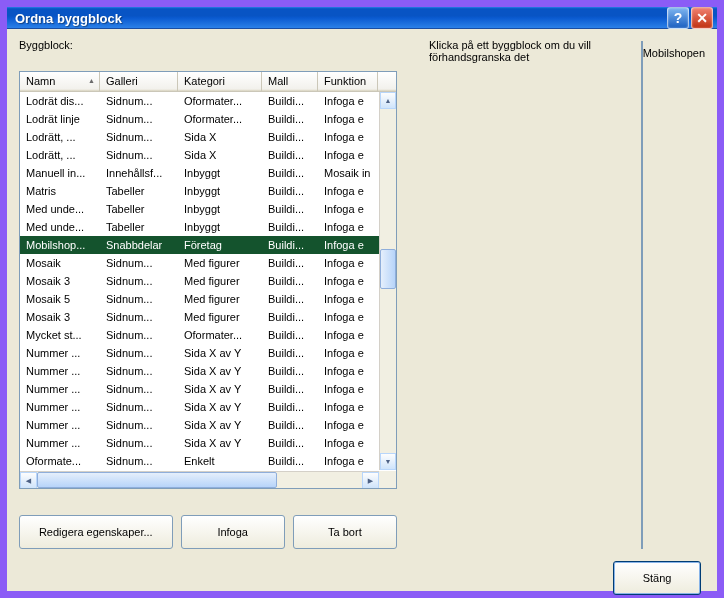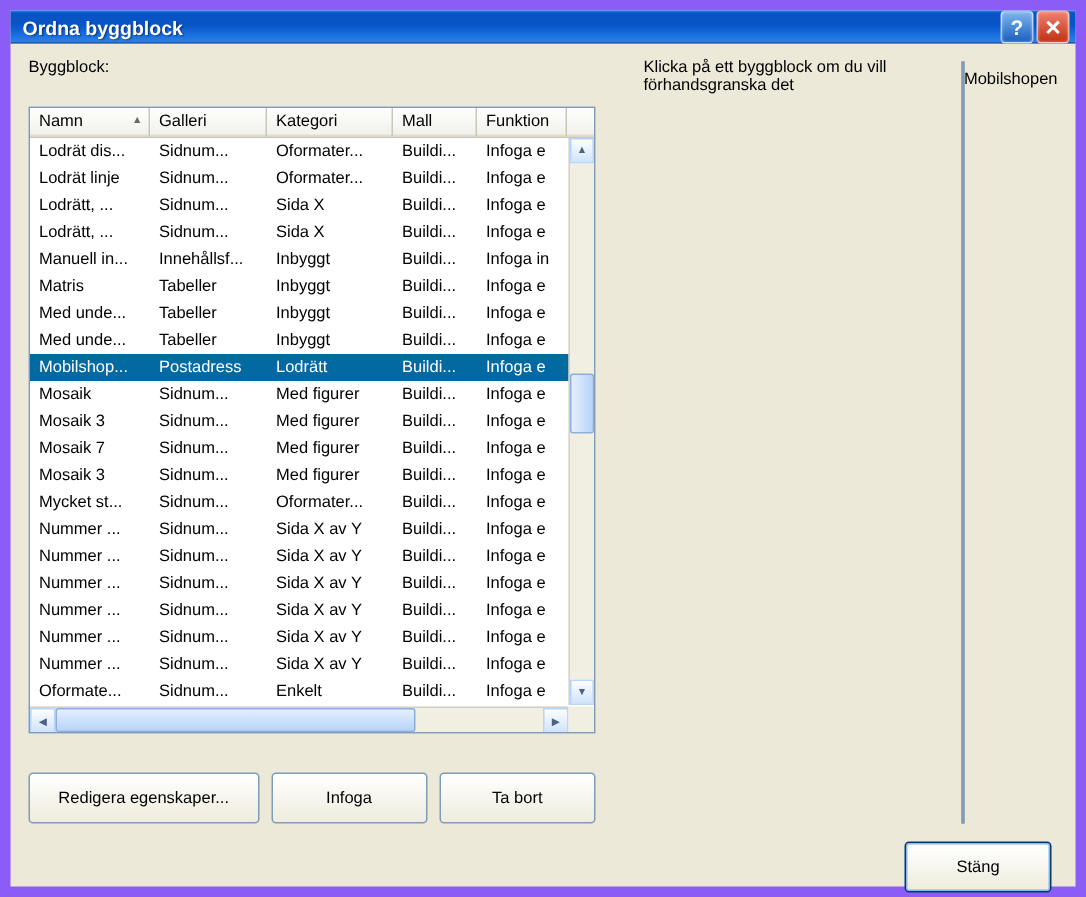--- a/index.html
+++ b/index.html
@@ -109,21 +109,21 @@
     flex: 1;
     overflow: hidden;
     position: relative;
   }
   .tr {
     display: flex;
     height: 18px;
     align-items: center;
   }
   .tr.selected {
-    background: #0369a1;
+    background: #14532d;
     color: #fff;
   }
   .td {
     padding: 2px 6px;
     white-space: nowrap;
     overflow: hidden;
   }
   .col0 { width: 80px; }
   .col1 { width: 78px; }
   .col2 { width: 84px; }
@@ -274,21 +274,21 @@
     display: flex; flex-direction: column;
   }
   .preview-name { margin-top: 8px; font-size: 11px; }
   .preview-desc { margin-top: 6px; font-size: 11px; color: #000; }
   .footer {
     display: flex;
     justify-content: flex-end;
     padding: 12px 4px 2px 4px;
   }
   .btn-default {
-    width: 98px;
+    width: 88px;
     border: 1px solid #003c74;
     box-shadow: inset 0 0 0 1px #88b4e8;
   }
 </style>
 </head>
 <body>
 
 <div class="window">
   <div class="titlebar">
     <span class="title">Ordna byggblock</span>
@@ -337,21 +337,21 @@
                 <div class="td col1">Sidnum...</div>
                 <div class="td col2">Sida X</div>
                 <div class="td col3">Buildi...</div>
                 <div class="td col4">Infoga e</div>
               </div>
               <div class="tr">
                 <div class="td col0">Manuell in...</div>
                 <div class="td col1">Innehållsf...</div>
                 <div class="td col2">Inbyggt</div>
                 <div class="td col3">Buildi...</div>
-                <div class="td col4">Infoga in</div>
+                <div class="td col4">Mosaik in</div>
               </div>
               <div class="tr">
                 <div class="td col0">Matris</div>
                 <div class="td col1">Tabeller</div>
                 <div class="td col2">Inbyggt</div>
                 <div class="td col3">Buildi...</div>
                 <div class="td col4">Infoga e</div>
               </div>
               <div class="tr">
                 <div class="td col0">Med unde...</div>
@@ -362,41 +362,41 @@
               </div>
               <div class="tr">
                 <div class="td col0">Med unde...</div>
                 <div class="td col1">Tabeller</div>
                 <div class="td col2">Inbyggt</div>
                 <div class="td col3">Buildi...</div>
                 <div class="td col4">Infoga e</div>
               </div>
               <div class="tr selected">
                 <div class="td col0">Mobilshop...</div>
-                <div class="td col1">Postadress</div>
-                <div class="td col2">Lodrätt</div>
+                <div class="td col1">Snabbdelar</div>
+                <div class="td col2">Företag</div>
                 <div class="td col3">Buildi...</div>
                 <div class="td col4">Infoga e</div>
               </div>
               <div class="tr">
                 <div class="td col0">Mosaik</div>
                 <div class="td col1">Sidnum...</div>
                 <div class="td col2">Med figurer</div>
                 <div class="td col3">Buildi...</div>
                 <div class="td col4">Infoga e</div>
               </div>
               <div class="tr">
                 <div class="td col0">Mosaik 3</div>
                 <div class="td col1">Sidnum...</div>
                 <div class="td col2">Med figurer</div>
                 <div class="td col3">Buildi...</div>
                 <div class="td col4">Infoga e</div>
               </div>
               <div class="tr">
-                <div class="td col0">Mosaik 7</div>
+                <div class="td col0">Mosaik 5</div>
                 <div class="td col1">Sidnum...</div>
                 <div class="td col2">Med figurer</div>
                 <div class="td col3">Buildi...</div>
                 <div class="td col4">Infoga e</div>
               </div>
               <div class="tr">
                 <div class="td col0">Mosaik 3</div>
                 <div class="td col1">Sidnum...</div>
                 <div class="td col2">Med figurer</div>
                 <div class="td col3">Buildi...</div>

